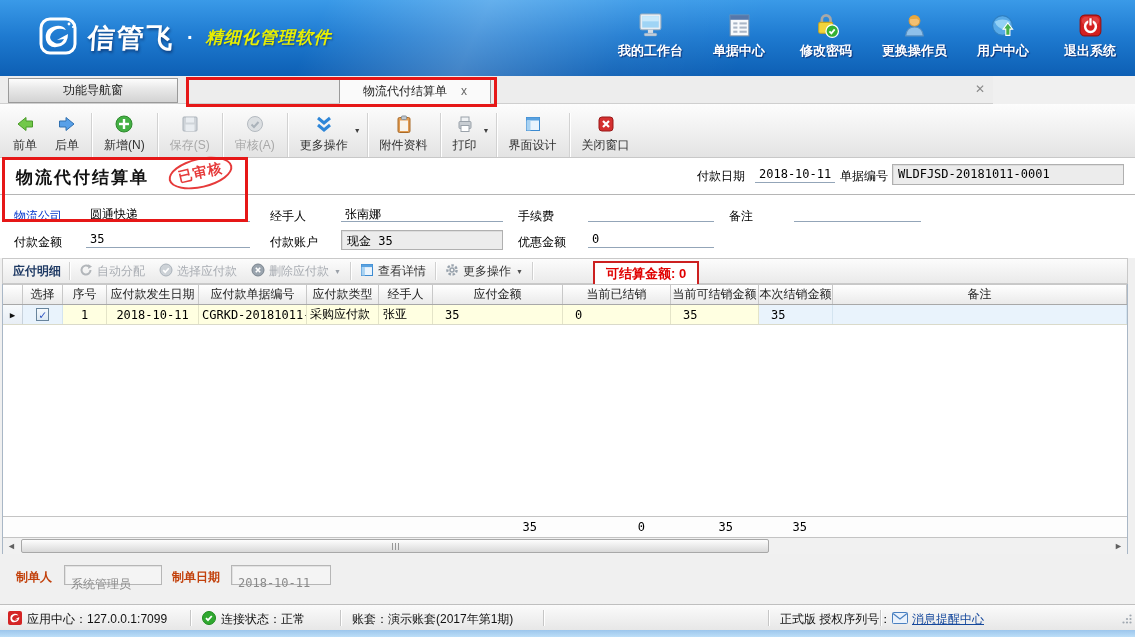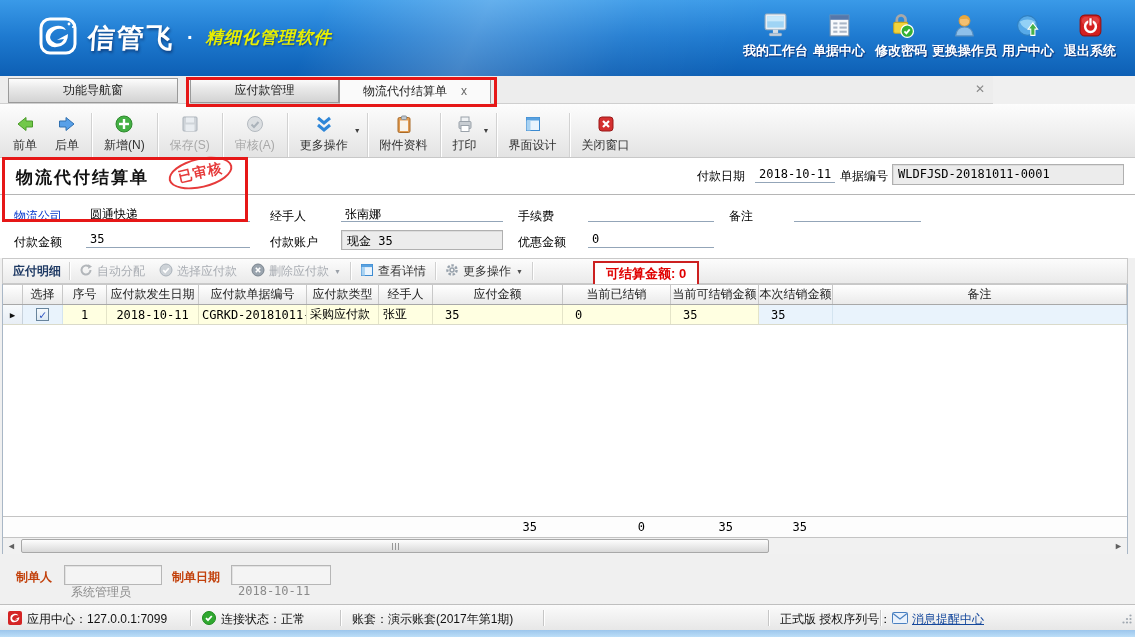--- a/index.html
+++ b/index.html
@@ -11,21 +11,21 @@
   .titlebar { position:absolute; left:0; top:0; width:1135px; height:76px;
     background:linear-gradient(180deg,#3a9ae8 0%,#1e7ad0 48%,#0d5fb4 100%); overflow:hidden; }
   .titlebar .sheen { position:absolute; left:0; top:0; width:100%; height:100%;
     background:linear-gradient(115deg,transparent 28%,rgba(255,255,255,.22) 42%,rgba(255,255,255,.05) 55%,transparent 66%); }
   .brand { position:absolute; left:38px; top:16px; display:flex; align-items:center; gap:10px; }
   .brand-name { color:#fff; font-size:27px; font-weight:bold; transform:skewX(-4deg);
     text-shadow:1px 2px 3px rgba(0,0,40,.45); letter-spacing:2px; }
   .brand-dot { color:#fff; font-size:20px; font-weight:bold; margin:0 2px; }
   .slogan { color:#e9f000; font-size:17px; font-weight:bold; font-style:italic;
     text-shadow:1px 1px 2px rgba(0,0,40,.4); letter-spacing:1px; }
-  .header-actions { position:absolute; right:14px; top:9px; display:flex; }
+  .header-actions { position:absolute; right:14px; top:9px; display:flex; gap:25px; }
   .h-action { display:flex; flex-direction:column; align-items:center; min-width:62px; cursor:pointer; }
   .h-icon { height:30px; display:flex; align-items:flex-end; }
   .h-label { color:#fff; font-weight:bold; font-size:13px; margin-top:3px; white-space:nowrap;
     text-shadow:1px 1px 1px rgba(0,0,60,.55); }
 
   
   .tabstrip { position:absolute; left:0; top:76px; width:993px; height:28px;
     background:#ededed; border-bottom:1px solid #cfcfcf; }
   .tab { position:absolute; top:2px; height:25px; display:flex; align-items:center; justify-content:center;
     border:1px solid #9a9a9a; background:linear-gradient(180deg,#fdfdfd,#e9e9e9 40%,#d3d3d3);
@@ -106,21 +106,21 @@
   .s-arrow.left { left:0; } .s-arrow.right { right:0; }
   .s-thumb { position:absolute; left:18px; top:1px; width:748px; height:14px;
     background:linear-gradient(180deg,#fdfdfd,#d9d9d9); border:1px solid #a8a8a8; border-radius:2px; cursor:pointer; }
   .s-grip { position:absolute; left:50%; top:3px; width:1px; height:7px; background:#979797;
     box-shadow:3px 0 0 #979797,-3px 0 0 #979797; }
 
   
   .footerrow { position:absolute; left:0; top:554px; width:1135px; height:50px; background:#f0f0f0; }
   .fr-label { position:absolute; font-weight:bold; color:#c2410c; }
   .fr-box { position:absolute; height:20px; background:#f4f4f4; border:1px solid #b6b6b6;
-    box-shadow:inset 1px 1px 0 #e2e2e2; color:#8a8a8a; padding:18px 6px 0;
+    box-shadow:inset 1px 1px 0 #e2e2e2; color:#8a8a8a; padding:10px 6px 0;
     font-family:"DejaVu Sans Mono","Liberation Mono",monospace; }
 
   
   .statusbar { position:absolute; left:0; top:604px; width:1135px; height:26px;
     background:linear-gradient(180deg,#fbfbfb,#e7e7e7); border-top:1px solid #bfbfbf; }
   .sb-text { position:absolute; top:6px; white-space:nowrap; color:#111; }
   .sb-sep { position:absolute; top:5px; width:1px; height:16px; background:#c6c6c6; box-shadow:1px 0 0 #fff; }
   .sb-icon { position:absolute; top:6px; }
   .sb-link { color:#15489c; text-decoration:underline; cursor:pointer; }
   .sb-grip { position:absolute; right:3px; bottom:3px; }
@@ -219,23 +219,20 @@
             </svg>
         </span>
         <span class="h-label">退出系统</span>
       </div>
     </nav>
   </header>
 
   <div class="tabstrip">
     <div class="tab" style="left:8px;width:170px;">
       <span>功能导航窗</span>
-    </div>
-    <div class="tab" style="left:190px;width:149px;">
-      <span>应付款管理</span>
     </div>
     <div class="tab active" style="left:339px;width:152px;">
       <span>物流代付结算单</span>
       <span class="tab-close">x</span>
     </div>
     <span class="strip-close">✕</span>
   </div>
 
   <div class="annotation anno-tabs"></div>
   <div class="annotation anno-title"></div>

